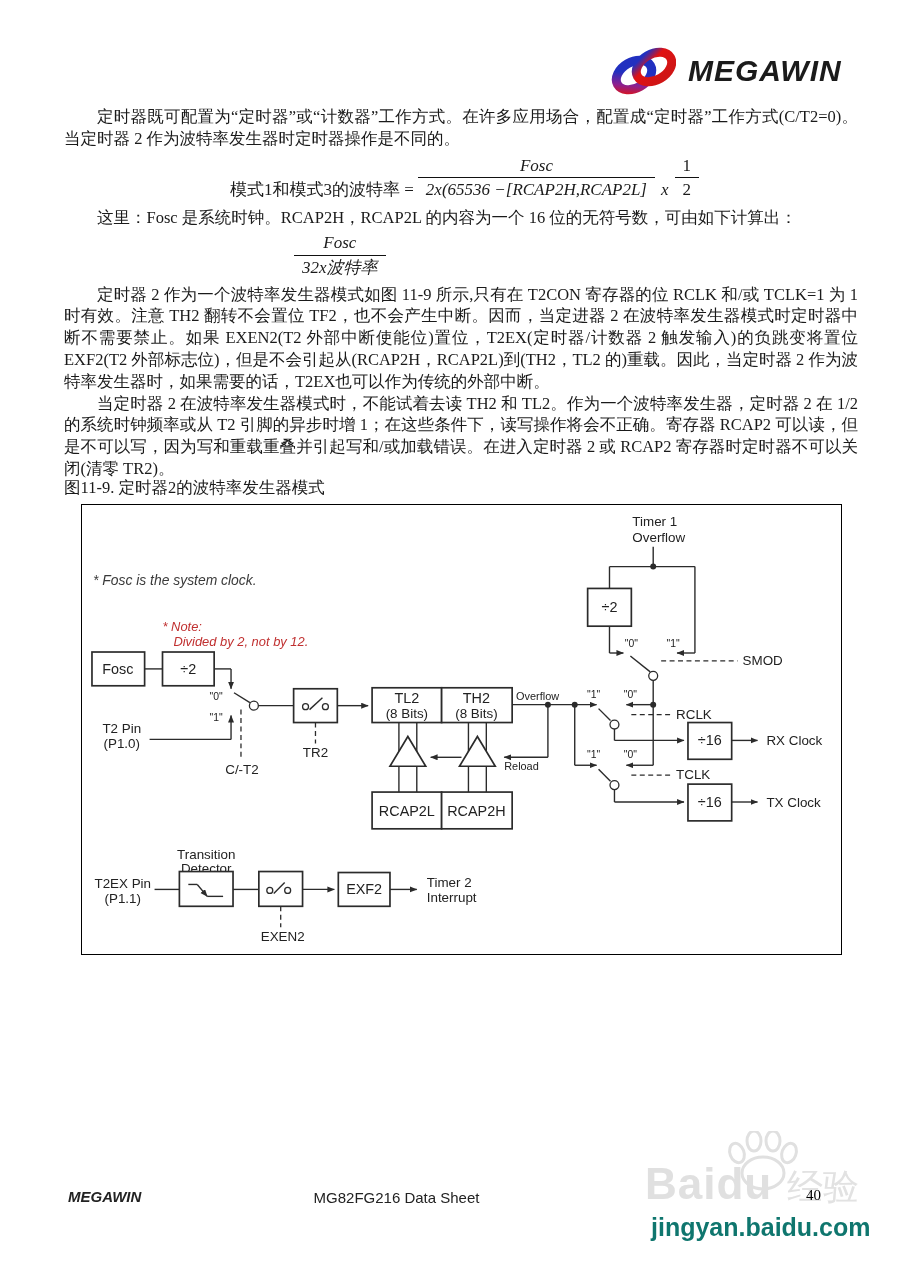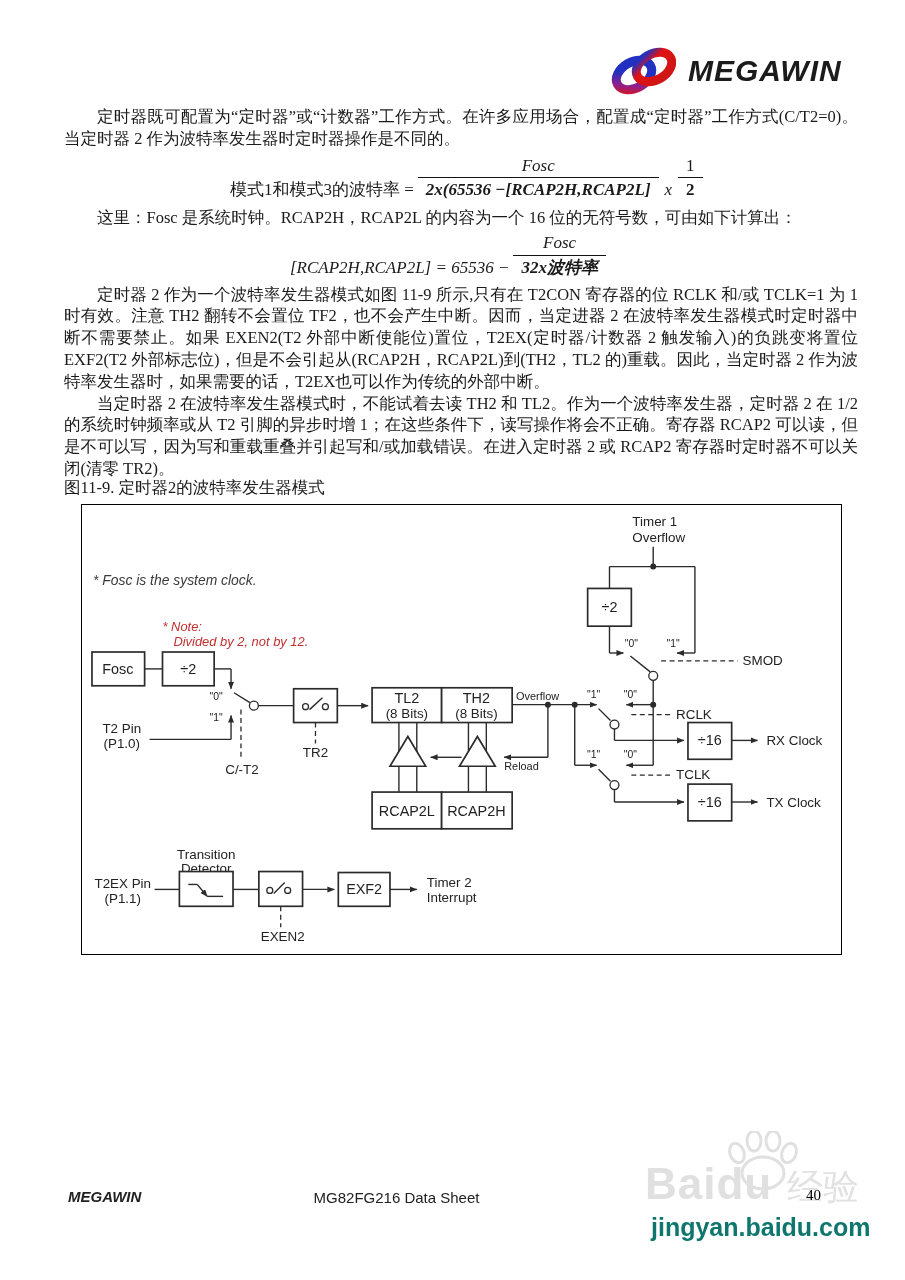--- a/index.html
+++ b/index.html
@@ -13,21 +13,21 @@
   #brand-name{font-family:"Liberation Sans",sans-serif;font-weight:bold;font-style:italic;
               font-size:30px;letter-spacing:1px;color:#1b1b1b;margin-left:12px;}
   
   #bodytext{position:absolute;left:64px;top:106px;width:794px;font-size:16.5px;line-height:21.8px;
             text-align:justify;}
   #bodytext p{margin:0;text-indent:2em;}
   .formula{display:flex;align-items:flex-end;font-size:17px;}
   .formula .math{font-style:italic;}
   .frac{display:inline-flex;flex-direction:column;text-align:center;margin:0 4px;}
   .frac .fnum{padding:0 8px 1px 8px;border-bottom:1.3px solid #111;}
-  .frac .fden{padding:1px 8px 0 8px;font-weight:bold;}
+  .frac .fden{padding:1px 8px 0 8px;}
   #formula1{margin:5px 0 6px 166px;}
   #formula2{margin:3px 0 5px 226px;}
   .tms{margin:0 2px;font-style:italic;}
   
   #fig-caption{position:absolute;left:64px;top:477px;font-size:16.5px;}
   #figure-box{position:absolute;left:81px;top:504px;width:759px;height:449px;border:1.6px solid #000;
               background:#fff;}
   svg text{font-family:"Liberation Sans",sans-serif;fill:#222;}
   .bx{fill:#fff;stroke:#2b2b2b;stroke-width:1.7;}
   .w{stroke:#2b2b2b;stroke-width:1.4;fill:none;}
@@ -91,21 +91,20 @@
       <span class="tms">x</span>
       <span class="frac">
         <span class="fnum">1</span>
         <span class="fden">2</span>
       </span>
     </div>
 
     <p>这里：Fosc 是系统时钟。RCAP2H，RCAP2L 的内容为一个 16 位的无符号数，可由如下计算出：</p>
 
     <div id="formula2" class="formula">
-      <span class="math">[RCAP2H,RCAP2L] = 65536 −</span>
       <span class="frac">
         <span class="fnum math">Fosc</span>
         <span class="fden math">32x波特率</span>
       </span>
     </div>
 
     <p>定时器 2 作为一个波特率发生器模式如图 11-9 所示,只有在 T2CON 寄存器的位 RCLK 和/或 TCLK=1 为 1 时有效。注意 TH2 翻转不会置位 TF2，也不会产生中断。因而，当定进器 2 在波特率发生器模式时定时器中断不需要禁止。如果 EXEN2(T2 外部中断使能位)置位，T2EX(定时器/计数器 2 触发输入)的负跳变将置位 EXF2(T2 外部标志位)，但是不会引起从(RCAP2H，RCAP2L)到(TH2，TL2 的)重载。因此，当定时器 2 作为波特率发生器时，如果需要的话，T2EX也可以作为传统的外部中断。</p>
     <p>当定时器 2 在波特率发生器模式时，不能试着去读 TH2 和 TL2。作为一个波特率发生器，定时器 2 在 1/2 的系统时钟频率或从 T2 引脚的异步时增 1；在这些条件下，读写操作将会不正确。寄存器 RCAP2 可以读，但是不可以写，因为写和重载重叠并引起写和/或加载错误。在进入定时器 2 或 RCAP2 寄存器时定时器不可以关闭(清零 TR2)。</p>
   </div>
 

